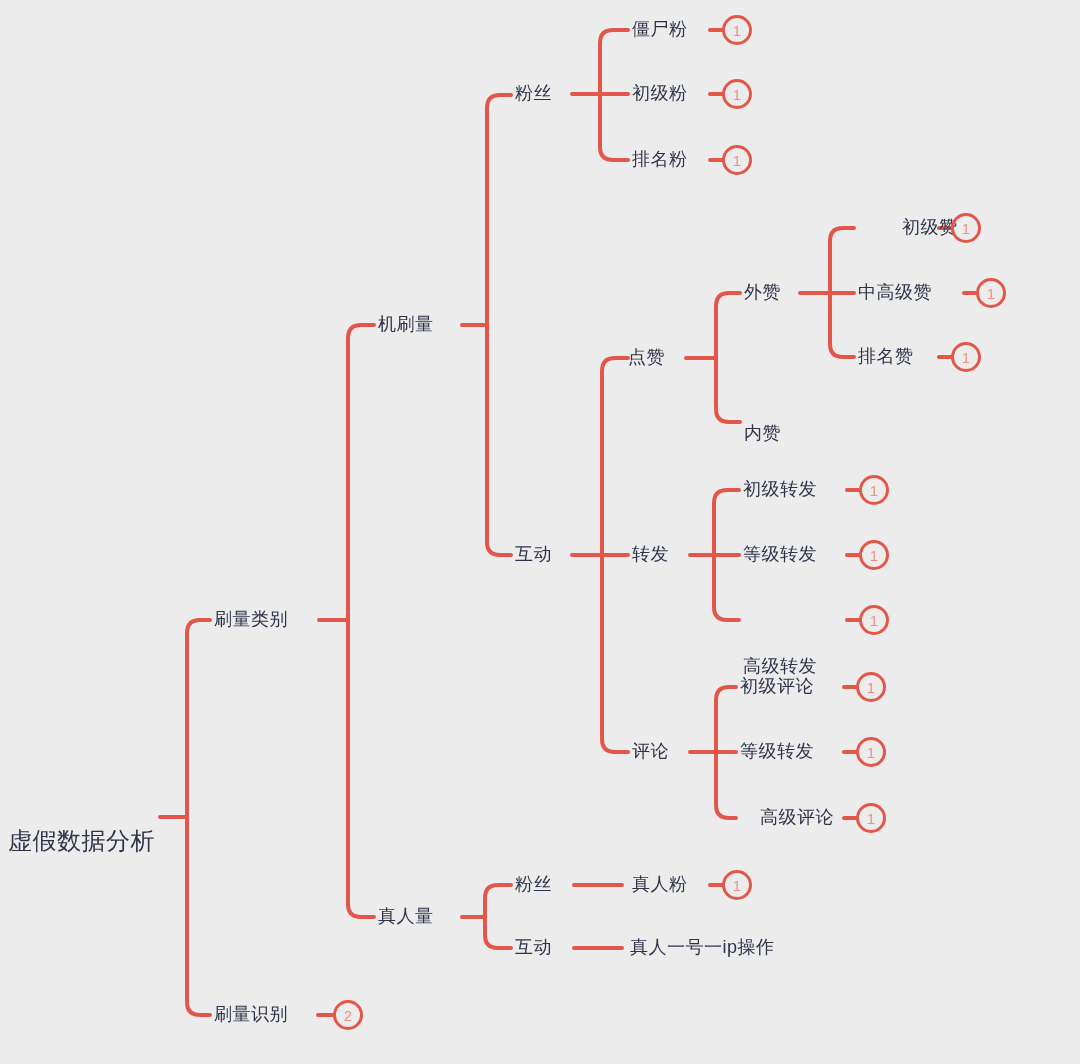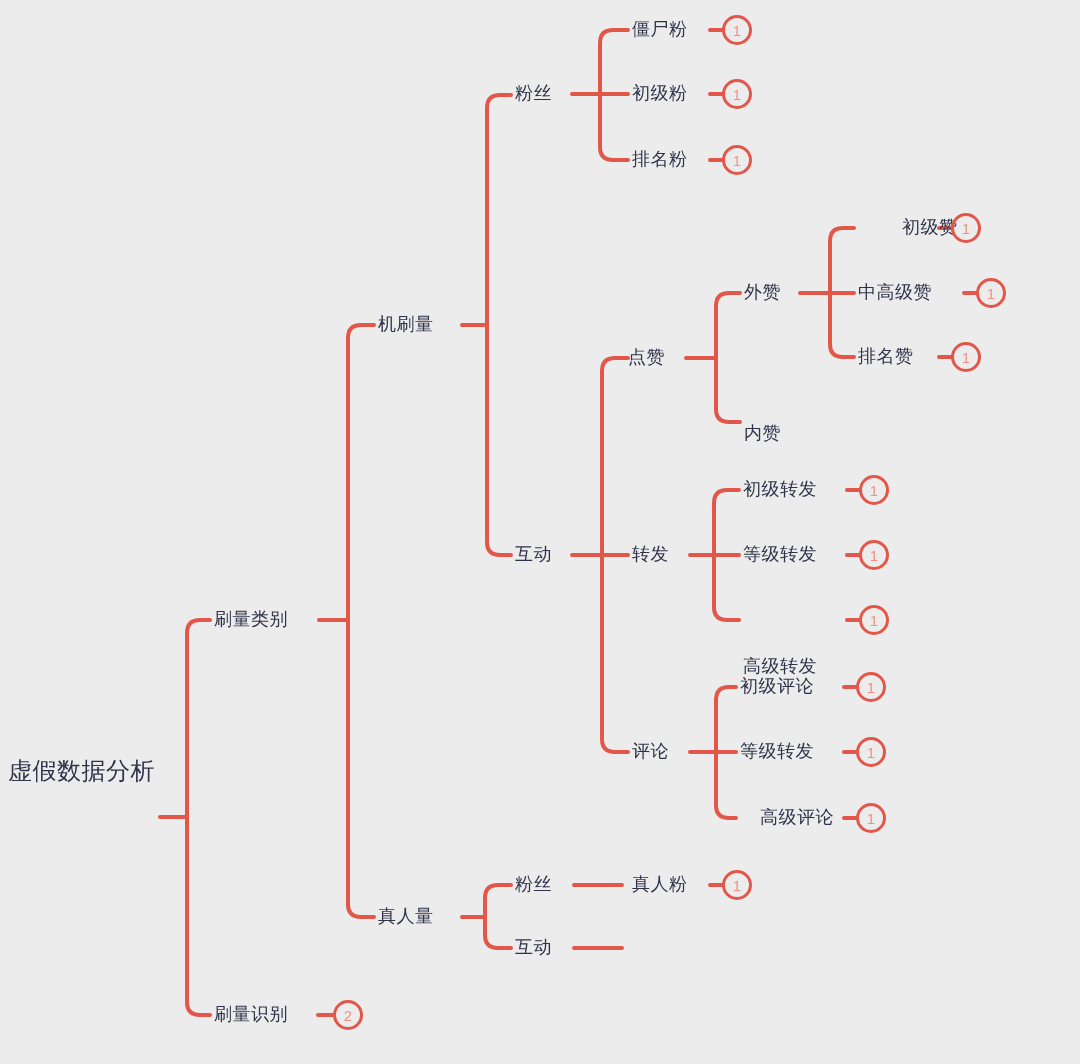--- a/index.html
+++ b/index.html
@@ -108,21 +108,21 @@
     <path d="M847 490 H859"></path>
     <path d="M847 555 H859"></path>
     <path d="M847 620 H859"></path>
     <path d="M844 687 H856"></path>
     <path d="M844 752 H856"></path>
     <path d="M844 818 H856"></path>
     <path d="M710 885 H722"></path>
     <path d="M318 1015 H333"></path>
   </svg>
 
-  <div class="node root" style="left:8px; top:772px;">虚假数据分析</div>
+  <div class="node root" style="left:8px; top:842px;">虚假数据分析</div>
 
   <div class="node" style="left:214px; top:620px;">刷量类别</div>
   <div class="node" style="left:214px; top:1015px;">刷量识别</div>
 
   <div class="node" style="left:378px; top:325px;">机刷量</div>
   <div class="node" style="left:378px; top:917px;">真人量</div>
 
   <div class="node" style="left:515px; top:94px;">粉丝</div>
   <div class="node" style="left:515px; top:555px;">互动</div>
 
@@ -145,20 +145,21 @@
   <div class="node" style="left:743px; top:555px;text-align:center;">等级转发</div>
   <div class="node" style="left:743px; top:655px;margin-top:12px;">高级转发</div>
 
   <div class="node" style="left:740px; top:687px;">初级评论</div>
   <div class="node" style="left:740px; top:752px;">等级转发</div>
   <div class="node" style="left:740px; top:818px;margin-left:20px;">高级评论</div>
 
   <div class="node" style="left:515px; top:885px;">粉丝</div>
   <div class="node" style="left:515px; top:948px;">互动</div>
   <div class="node" style="left:632px; top:885px;">真人粉</div>
+  <div class="node" style="left:630px; top:948px;">真人一号一ip操作</div>
 
   <div class="badge" style="left:737px; top:30px;">
       <span>1</span>
     </div>
   <div class="badge" style="left:737px; top:94px;">
       <span>1</span>
     </div>
   <div class="badge" style="left:737px; top:160px;">
       <span>1</span>
     </div>

